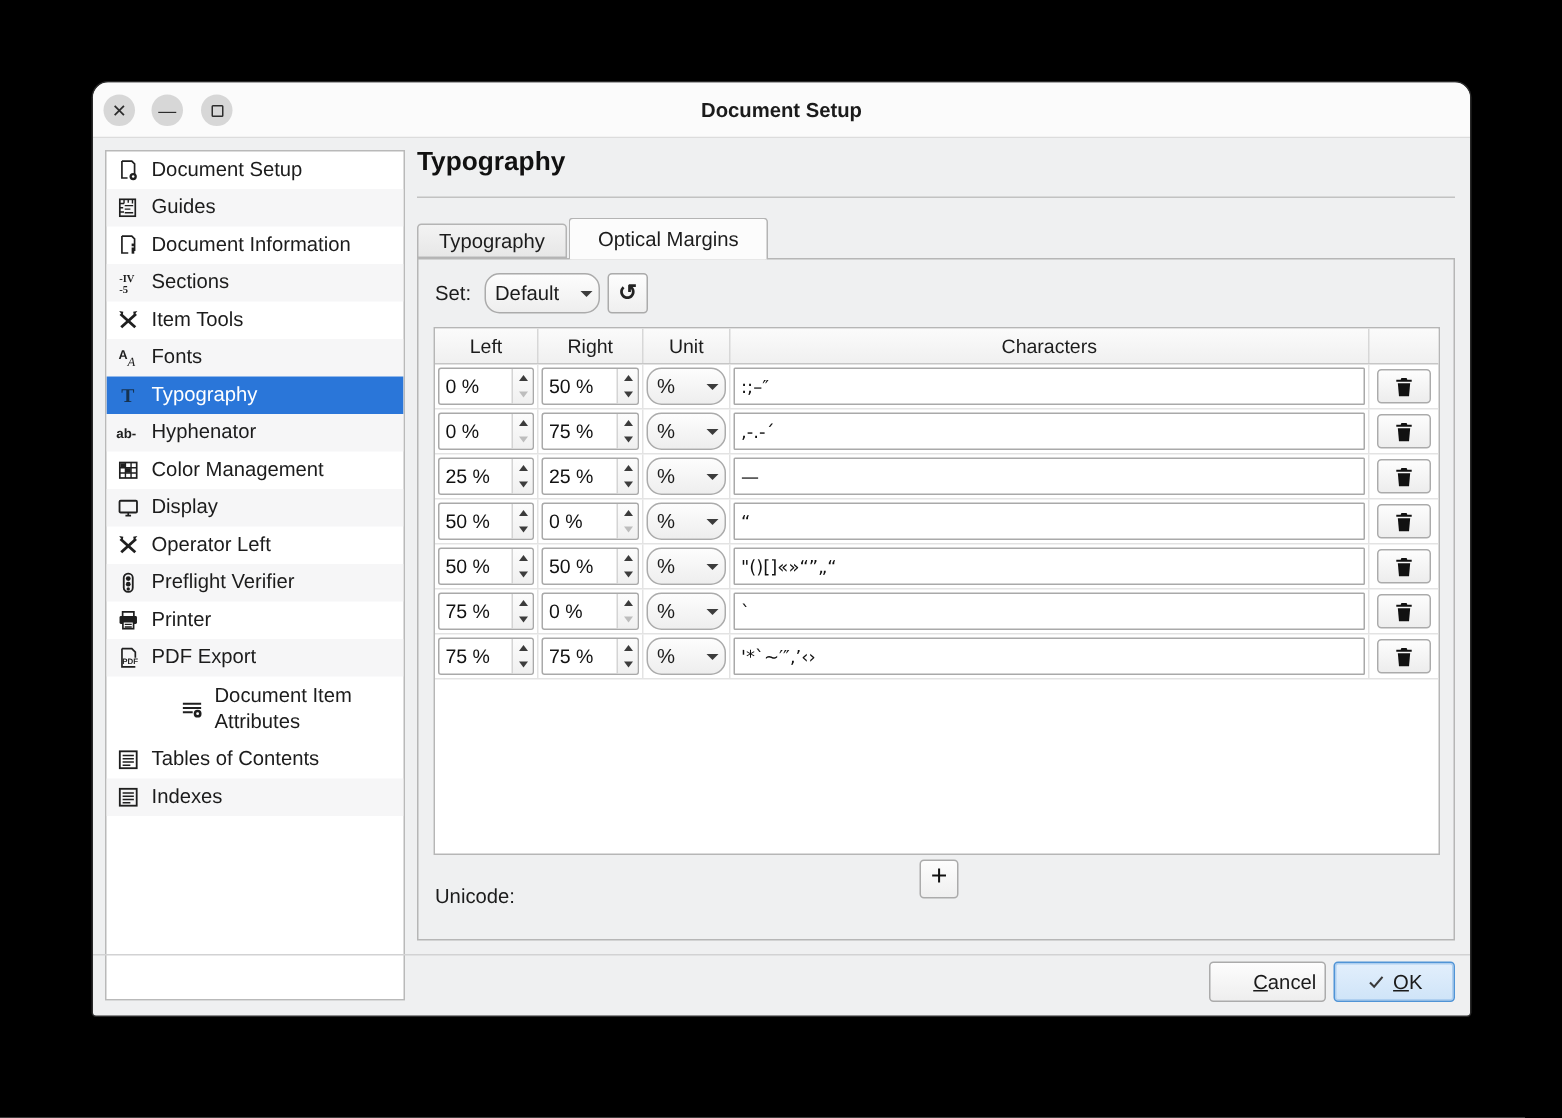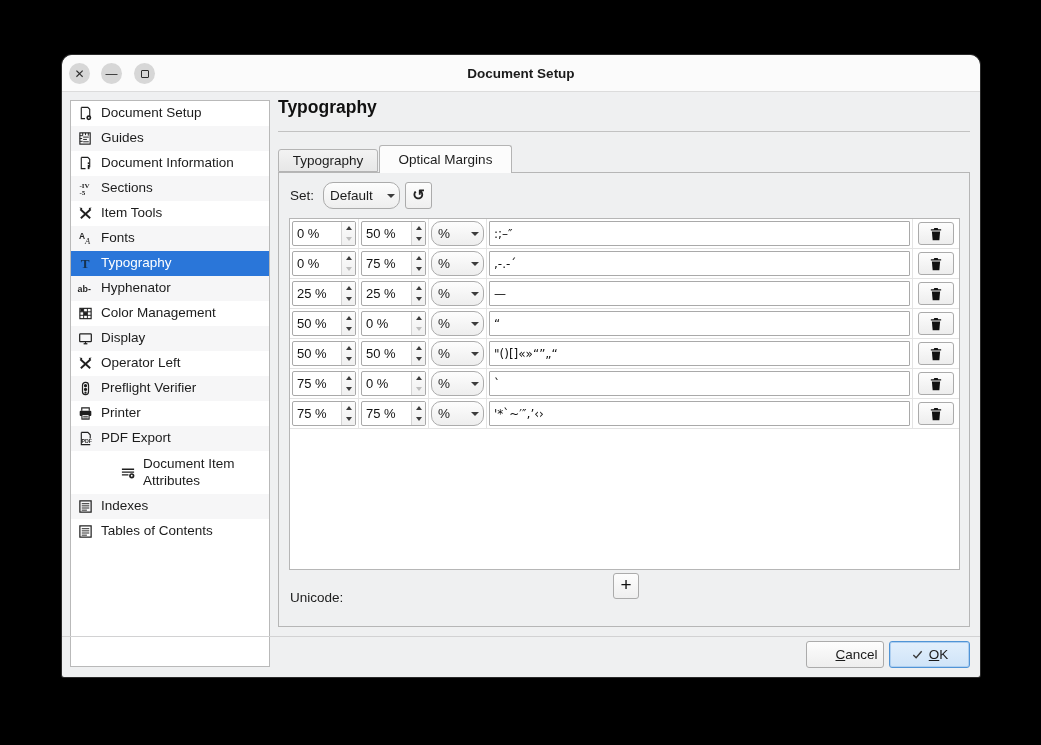--- a/index.html
+++ b/index.html
@@ -237,37 +237,37 @@
       <div class="side-item" style="min-height: 43px; padding-left: 48px;">
         <span class="side-icon">
           <svg width="16" height="15" viewBox="0 0 16 16">
             <path d="M1.5 4.5h13M1.5 7.5h13M1.5 10.5h7" stroke="#1f1f1f" stroke-width="1.4"></path>
             <circle cx="12" cy="11.5" r="2.8" fill="#1f1f1f"></circle>
             <circle cx="12" cy="11.5" r="1" fill="#fff"></circle>
           </svg>
         </span>
         <span class="side-label">Document Item Attributes</span>
       </div>
-      <div class="side-item alt">
+      <div class="side-item">
         <span class="side-icon">
           <svg width="15" height="15" viewBox="0 0 16 16">
             <rect x="2" y="2" width="12" height="12" fill="none" stroke="#1f1f1f" stroke-width="1.3"></rect>
             <path d="M4 5h8M4 7.3h8M4 9.6h8M4 11.9h5.5" stroke="#1f1f1f" stroke-width="1"></path>
           </svg>
         </span>
-        <span class="side-label">Indexes</span>
-      </div>
-      <div class="side-item">
+        <span class="side-label">Tables of Contents</span>
+      </div>
+      <div class="side-item alt">
         <span class="side-icon">
           <svg width="15" height="15" viewBox="0 0 16 16">
             <rect x="2" y="2" width="12" height="12" fill="none" stroke="#1f1f1f" stroke-width="1.3"></rect>
             <path d="M4 5h8M4 7.3h8M4 9.6h8M4 11.9h5.5" stroke="#1f1f1f" stroke-width="1"></path>
           </svg>
         </span>
-        <span class="side-label">Tables of Contents</span>
+        <span class="side-label">Indexes</span>
       </div>
     </div>
 
   <div class="main-title">Typography</div>
   <div class="main-sep"></div>
 
   <div class="tab inactive">Typography</div>
   <div class="tab active">Optical Margins</div>
 
   <div class="tab-panel">
@@ -276,20 +276,27 @@
       <span class="combo-val">Default</span>
       <span class="combo-arrow">
           <span class="tri-down"></span>
         </span>
     </div>
     <button class="reset-btn">
         <span>↺</span>
       </button>
 
     <div class="omtable">
+      <div class="thead">
+        <div class="th h-left">Left</div>
+        <div class="th h-right">Right</div>
+        <div class="th h-unit">Unit</div>
+        <div class="th h-chars">Characters</div>
+        <div class="th h-del"></div>
+      </div>
       <div id="table-body">
           <div class="trow">
             <div class="tcell c-left">
               <div class="spinbox dim">
                 <input class="spin-val" value="0 %" style="">
                 <div class="spin-btns">
                   <span class="spin-up">
                     <span class="tri-up-s"></span>
                   </span>
                     <span class="spin-down">

